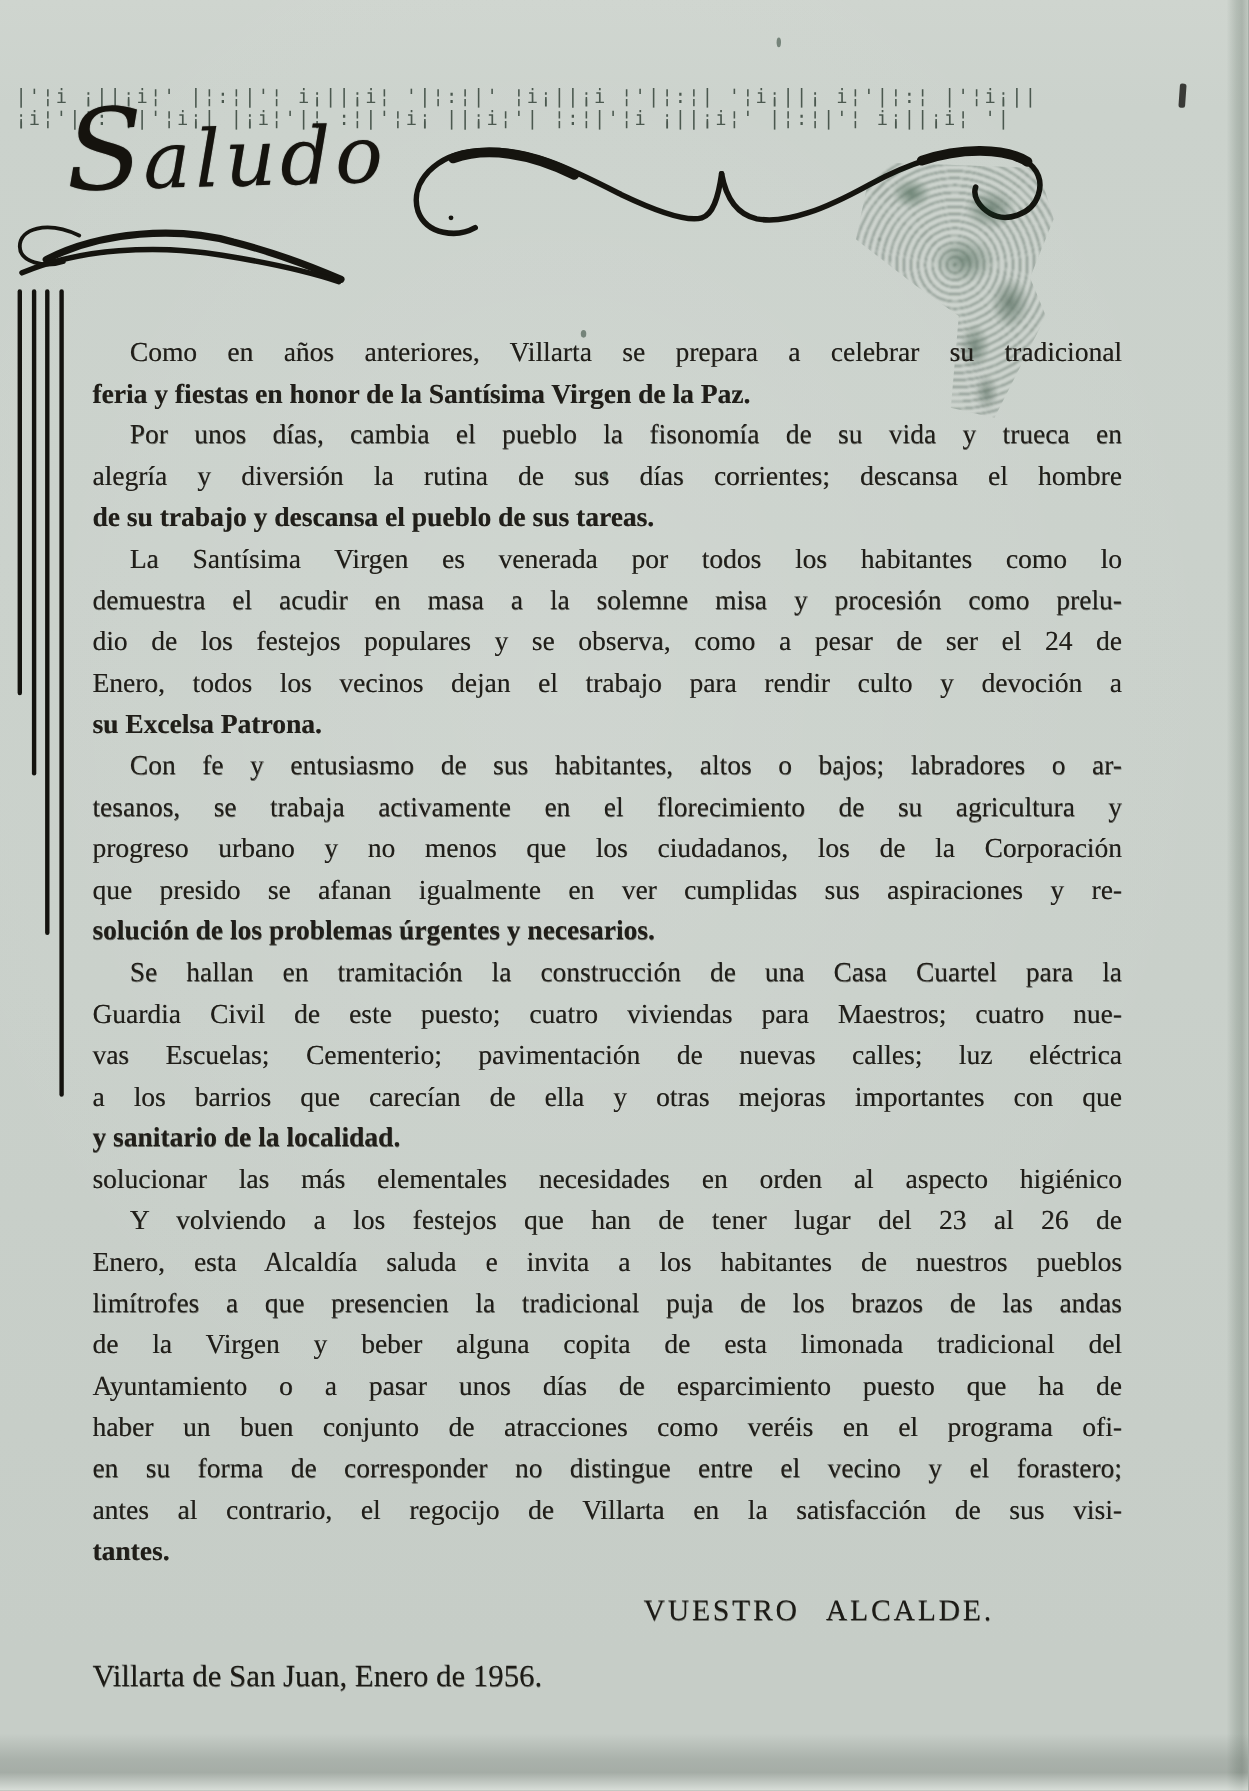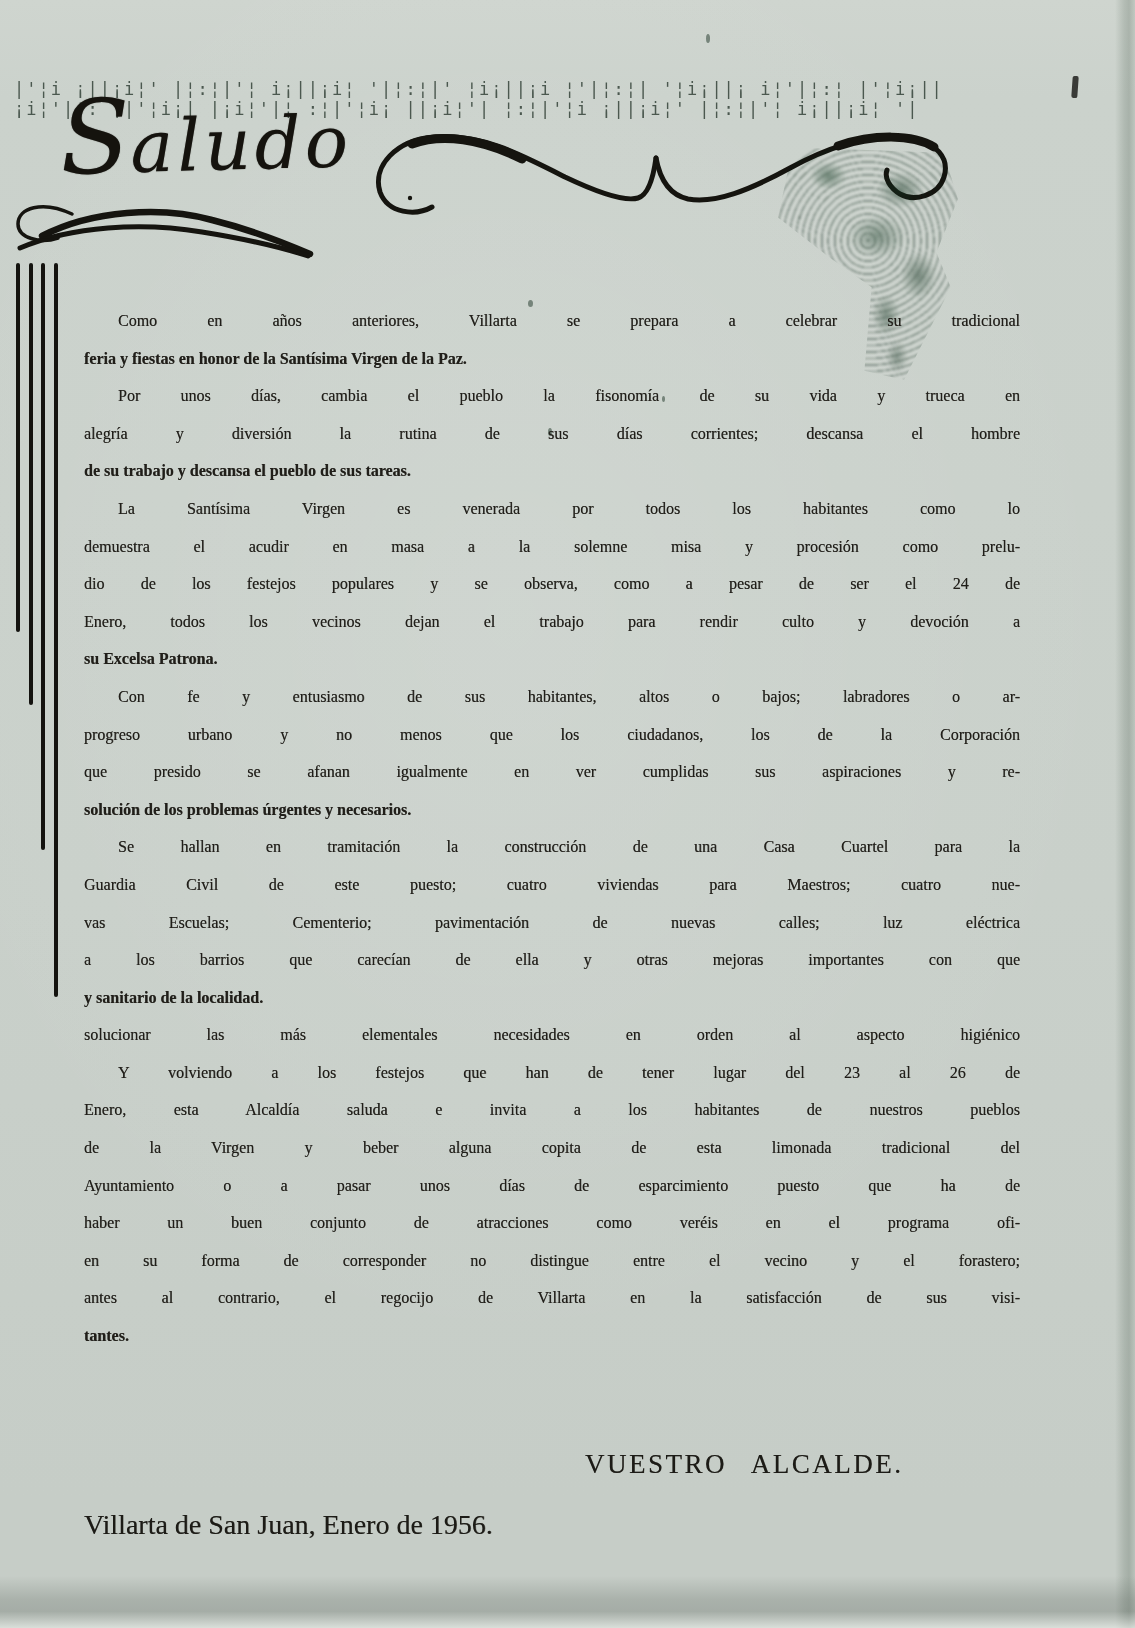--- a/index.html
+++ b/index.html
@@ -48,21 +48,21 @@
   
   .vrules span{position:absolute;top:0;width:3.5px;background:#14130f;display:block;border-radius:2px;}
   .vrules{position:absolute;left:0;top:263px;width:70px;height:740px;}
   .vrules .r1{left:16px;height:369px;}
   .vrules .r2{left:29px;height:442px;}
   .vrules .r3{left:41px;height:587px;}
   .vrules .r4{left:54px;height:734px;}
   
   .letter-body{
     position:absolute;left:84px;top:302px;width:936px;
-    font-size:16px;color:#201e19;
+    font-size:25px;color:#201e19;
     text-shadow:.3px .3px .5px rgba(25,23,18,.55);
   }
   .letter-body .line{
     height:37.6px;line-height:37.6px;
     text-align:justify;text-align-last:justify;
   }
   .letter-body .line.last{text-align-last:left;font-weight:bold;}
   .letter-body .line.first{text-indent:34px;}
   
   .signature{
@@ -131,31 +131,33 @@
       <div class="line last">feria y fiestas en honor de la Santísima Virgen de la Paz.</div>
       <div class="line first">Por unos días, cambia el pueblo la fisonomía de su vida y trueca en</div>
       <div class="line">alegría y diversión la rutina de sus días corrientes; descansa el hombre</div>
       <div class="line last">de su trabajo y descansa el pueblo de sus tareas.</div>
       <div class="line first">La Santísima Virgen es venerada por todos los habitantes como lo</div>
       <div class="line">demuestra el acudir en masa a la solemne misa y procesión como prelu-</div>
       <div class="line">dio de los festejos populares y se observa, como a pesar de ser el 24 de</div>
       <div class="line">Enero, todos los vecinos dejan el trabajo para rendir culto y devoción a</div>
       <div class="line last">su Excelsa Patrona.</div>
       <div class="line first">Con fe y entusiasmo de sus habitantes, altos o bajos; labradores o ar-</div>
+      <div class="line">tesanos, se trabaja activamente en el florecimiento de su agricultura y</div>
       <div class="line">progreso urbano y no menos que los ciudadanos, los de la Corporación</div>
       <div class="line">que presido se afanan igualmente en ver cumplidas sus aspiraciones y re-</div>
       <div class="line last">solución de los problemas úrgentes y necesarios.</div>
       <div class="line first">Se hallan en tramitación la construcción de una Casa Cuartel para la</div>
       <div class="line">Guardia Civil de este puesto; cuatro viviendas para Maestros; cuatro nue-</div>
       <div class="line">vas Escuelas; Cementerio; pavimentación de nuevas calles; luz eléctrica</div>
       <div class="line">a los barrios que carecían de ella y otras mejoras importantes con que</div>
       <div class="line last">y sanitario de la localidad.</div>
       <div class="line">solucionar las más elementales necesidades en orden al aspecto higiénico</div>
       <div class="line first">Y volviendo a los festejos que han de tener lugar del 23 al 26 de</div>
       <div class="line">Enero, esta Alcaldía saluda e invita a los habitantes de nuestros pueblos</div>
+      <div class="line">limítrofes a que presencien la tradicional puja de los brazos de las andas</div>
       <div class="line">de la Virgen y beber alguna copita de esta limonada tradicional del</div>
       <div class="line">Ayuntamiento o a pasar unos días de esparcimiento puesto que ha de</div>
       <div class="line">haber un buen conjunto de atracciones como veréis en el programa ofi-</div>
       <div class="line">en su forma de corresponder no distingue entre el vecino y el forastero;</div>
       <div class="line">antes al contrario, el regocijo de Villarta en la satisfacción de sus visi-</div>
       <div class="line last">tantes.</div>
     </div>
 
   <div class="signature">VUESTRO ALCALDE.</div>
   <div class="dateline">Villarta de San Juan, Enero de 1956.</div>

